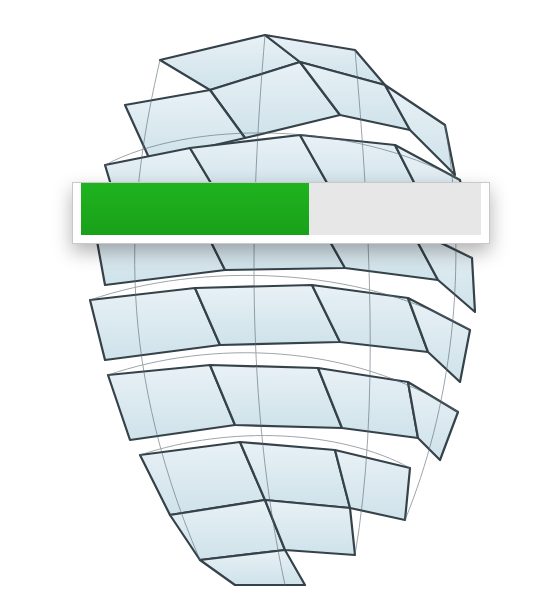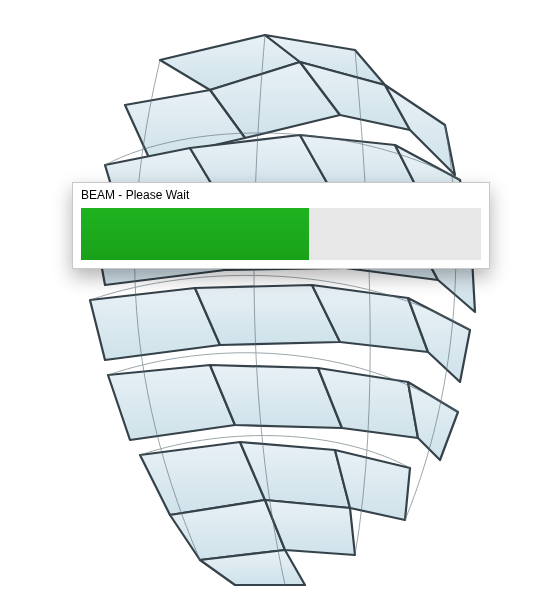--- a/index.html
+++ b/index.html
@@ -103,17 +103,16 @@
     <path d="M58 345 C 160 310, 300 312, 408 382"></path>
     <path d="M90 425 C 180 395, 290 400, 360 438"></path>
     <path d="M110 30 C 80 160, 60 320, 150 530"></path>
     <path d="M215 5 C 200 180, 195 370, 235 555"></path>
     <path d="M305 20 C 320 190, 330 380, 305 525"></path>
     <path d="M395 95 C 420 240, 400 380, 355 490"></path>
   </g>
 </svg>
 
 <div class="dialog">
-  <div class="dialog-title">BEAM - Please Wait</div>
   <div class="progress-track" style="background: rgb(231, 231, 231);">
     <div class="progress-fill" style="width:57%; background: linear-gradient(to bottom, #1fb31f 0%, #19a119 100%);"></div>
   </div>
 </div>
 
 </body></html>

